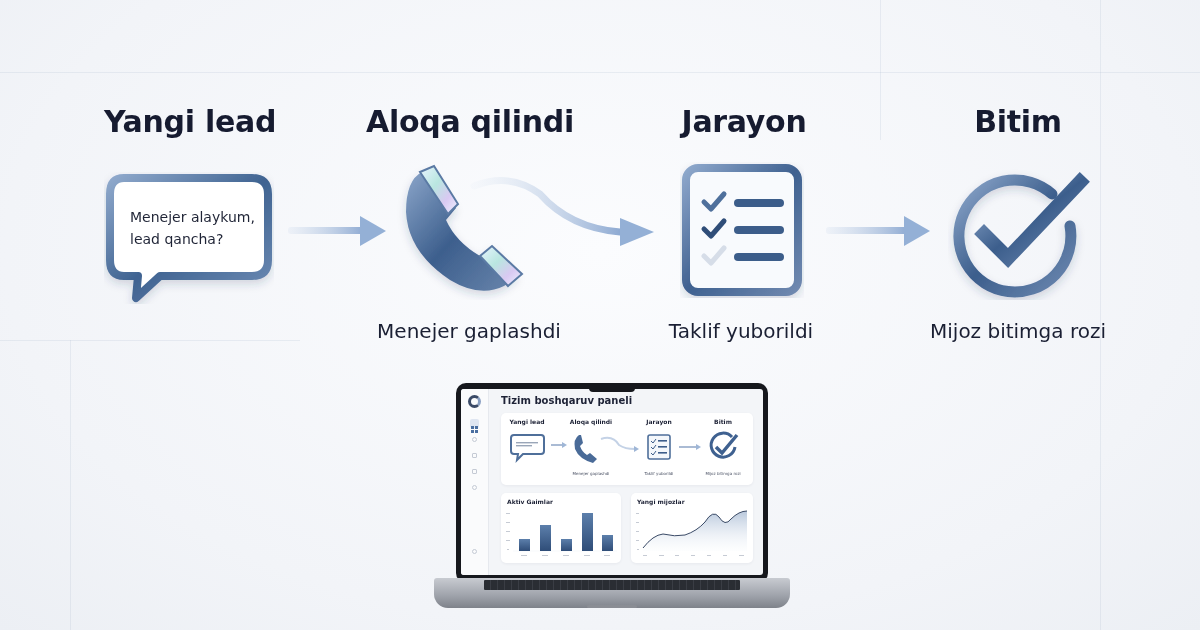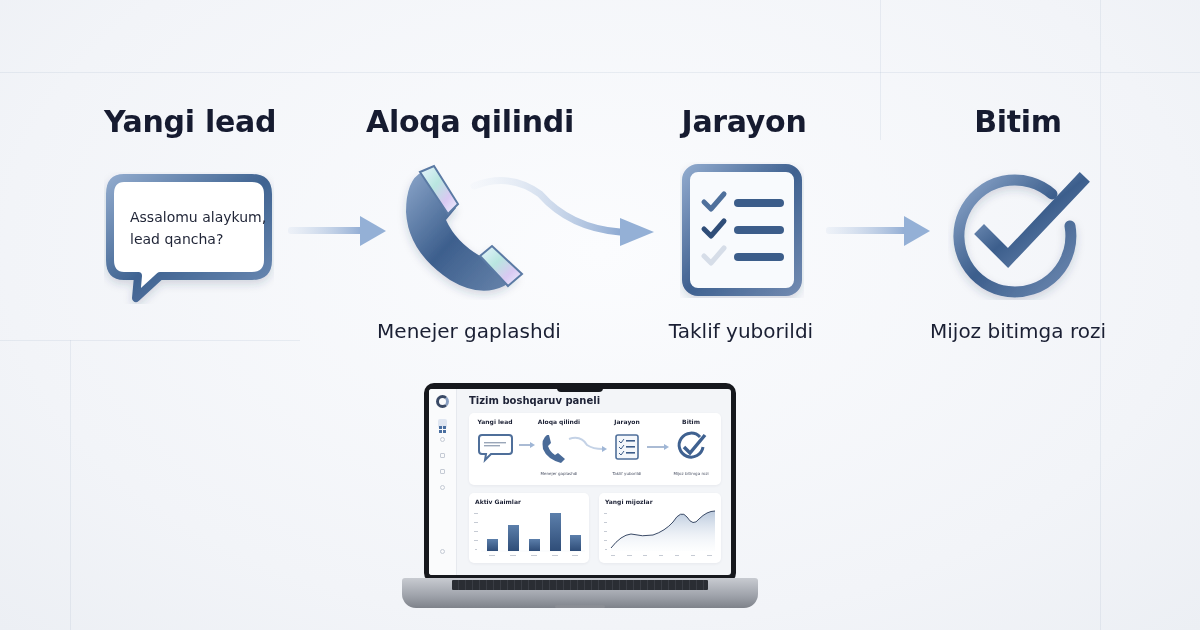--- a/index.html
+++ b/index.html
@@ -12,21 +12,21 @@
   }
   .grid-line { position: absolute; background: rgba(160,175,200,0.18); }
   .stage-title { position: absolute; font-size: 30px; font-weight: 600; color: #161b30; white-space: nowrap; transform: translateX(-50%); letter-spacing: -0.3px; }
   .stage-caption { position: absolute; font-size: 20px; color: #1a1f33; white-space: nowrap; transform: translateX(-50%); }
   .icon-wrap { position: absolute; }
   .arrow { position: absolute; }
 
   .bubble-text { position: absolute; font-size: 14px; color: #1f2436; line-height: 22px; text-align: left; }
 
   
-  .laptop { position: absolute; left: 400px; top: 380px; width: 360px; height: 235px; text-align: center; }
+  .laptop { position: absolute; left: 432px; top: 380px; width: 360px; height: 235px; text-align: center; }
   .screen-outer { position: absolute; left: 24px; top: 3px; width: 312px; height: 200px; background: #16181d; border-radius: 10px; }
   .screen { position: absolute; left: 29px; top: 9px; width: 302px; height: 186px; background: #f3f5f8; border-radius: 3px; overflow: hidden; }
   .notch { position: absolute; left: 157px; top: 3px; width: 46px; height: 9px; background: #16181d; border-radius: 0 0 4px 4px; z-index: 3; }
   .base { position: absolute; left: 2px; top: 198px; width: 356px; height: 30px; background: linear-gradient(#c8cbd1, #9ea2aa 60%, #7e828a); border-radius: 3px 3px 14px 14px; }
   .keyboard { position: absolute; left: 52px; top: 200px; width: 256px; height: 10px; background: repeating-linear-gradient(90deg, #2a2d33 0 6px, #3a3d44 6px 7px); border-radius: 1px; }
   .trackpad-notch { position: absolute; left: 155px; top: 225px; width: 50px; height: 3px; background: #8a8d94; border-radius: 2px; }
 
   .sidebar { position: absolute; left: 0; top: 0; width: 28px; height: 186px; background: #fafbfc; border-right: 1px solid #e6e9ee; }
   .sb-icon { position: absolute; left: 9px; width: 9px; height: 9px; border-radius: 2px; }
   .sb-icon.active { background: #dfe6f1; }
@@ -58,21 +58,21 @@
             <stop offset="1" stop-color="#6d8bb4"></stop>
         </linearGradient>
         <filter id="sh" x="-20%" y="-20%" width="140%" height="140%">
             <feDropShadow dx="0" dy="4" stdDeviation="4" flood-color="#2a3b5a" flood-opacity="0.18"></feDropShadow>
           </filter>
       </defs>
       <path d="M20 6 H148 Q164 6 164 22 V88 Q164 104 148 104 H56 L32 126 L34 104 H20 Q6 104 6 88 V22 Q6 6 20 6 Z" fill="#ffffff" stroke="url(#gb1)" stroke-width="8" stroke-linejoin="round" filter="url(#sh)"></path>
     </svg>
   </div>
   <div class="bubble-text" style="left:130px;top:206px;">
-    <div>Assalomu alaykum,</div>
+    <div>Menejer alaykum,</div>
     <div>lead qancha?</div>
   </div>
 </div>
 
 <div class="arrow" style="left:288px;top:214px;">
   <svg width="100" height="34" viewBox="0 0 100 34">
     <defs>
         <linearGradient id="ga" x1="0" x2="1">
           <stop offset="0" stop-color="#c8d6ea" stop-opacity="0.2"></stop>
           <stop offset="1" stop-color="#8eaad2"></stop>

